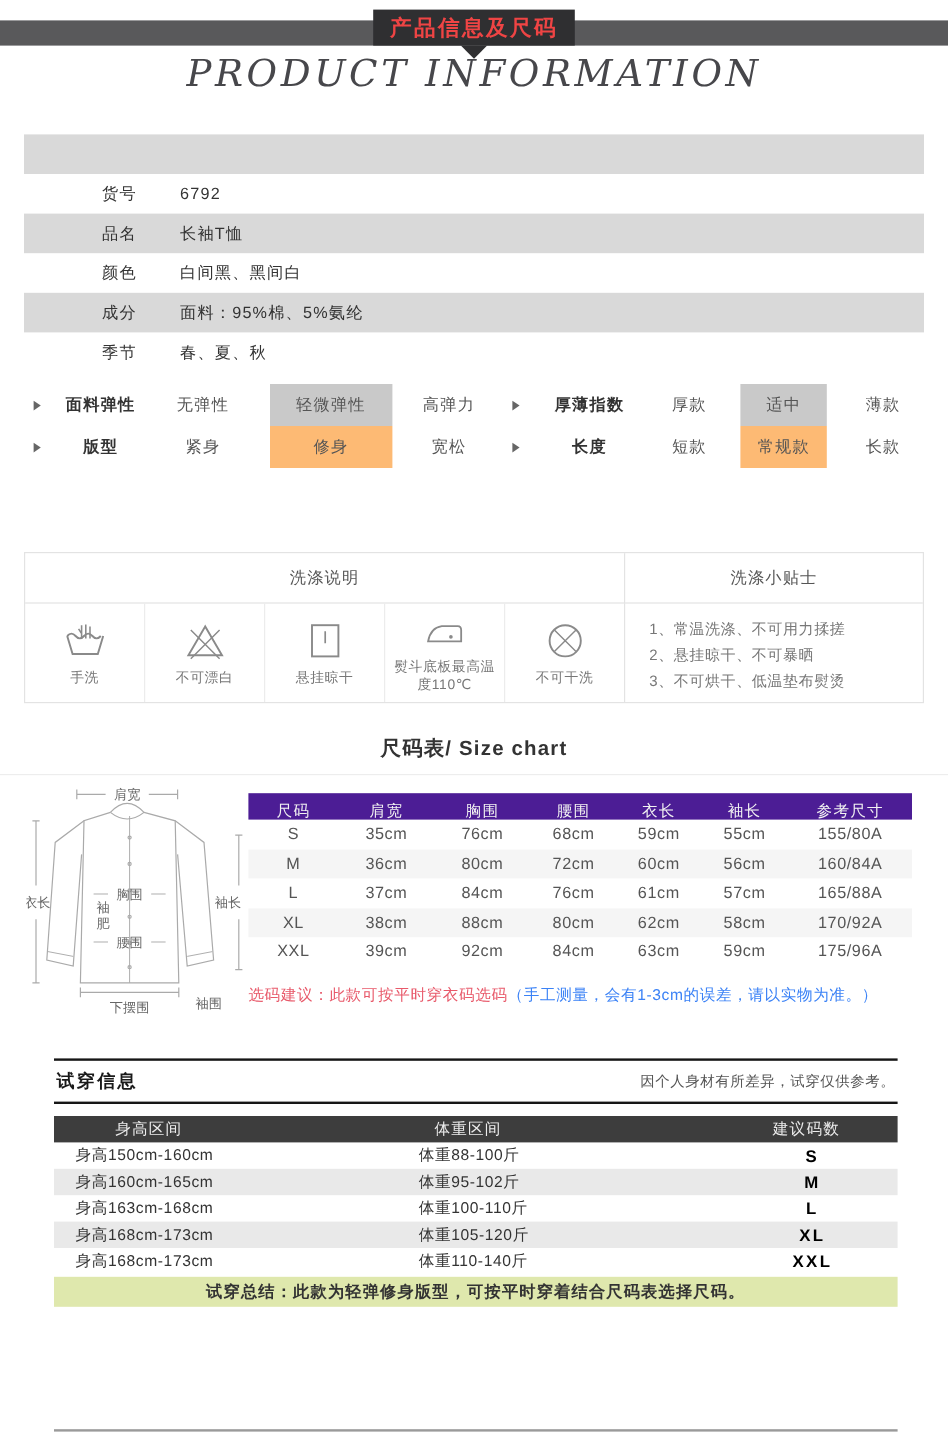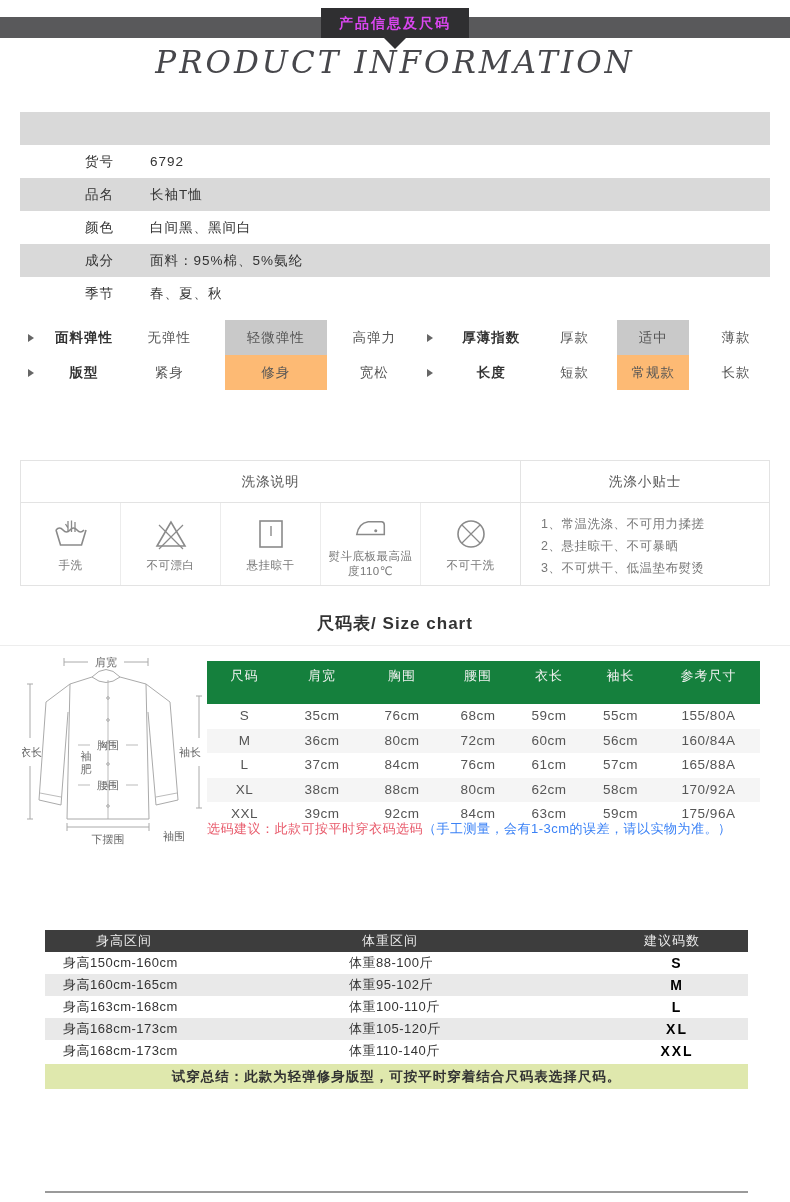--- a/index.html
+++ b/index.html
@@ -2,21 +2,21 @@
 <html><head>
 <meta charset="utf-8">
 <style>
   * { margin:0; padding:0; box-sizing:border-box; }
   body { background:#fff; font-family:"Liberation Sans","DejaVu Sans",sans-serif; }
   .page { position:relative; width:790px; height:1202px; margin:0 auto; background:#fff; overflow:hidden; }
 
   
   .topbar { position:absolute; top:17px; left:0; width:790px; height:21px; background:#59595b; }
   .banner-label { position:absolute; top:8px; left:50%; transform:translateX(-50%); min-width:148px; height:30px;
-    background:#2f2f31; color:#d946ef; font-size:14px; font-weight:bold; text-align:center; line-height:30px;
+    background:#2f2f31; color:#ef4444; font-size:18px; font-weight:bold; text-align:center; line-height:30px;
     letter-spacing:2px; padding:0 14px; }
   .banner-pointer { position:absolute; top:38px; left:50%; transform:translateX(-50%); width:0; height:0;
     border-left:11px solid transparent; border-right:11px solid transparent; border-top:11px solid #2f2f31; }
   .page-title { position:absolute; top:44px; left:0; width:790px; text-align:center;
     font-family:"DejaVu Serif","Liberation Serif",serif; font-style:italic; font-size:31px; color:#47474b; letter-spacing:3px; }
 
   
   .ptable { position:absolute; top:112px; left:20px; width:750px; }
   .prow { height:33px; line-height:33px; font-size:13.5px; color:#333; padding-left:65px; }
   .prow.grey { background:#d9d9d9; }
@@ -50,21 +50,21 @@
   .wicon { display:block; }
   .wlabel { margin-top:4px; font-size:11.5px; color:#777; text-align:center; line-height:15px; letter-spacing:0.5px; }
   .wtips { padding:10px 0 0 20px; font-size:12.5px; color:#777; line-height:22px; letter-spacing:0.5px; }
 
   
   .sc-title { position:absolute; top:612px; left:0; width:790px; text-align:center; font-size:17px; font-weight:bold; color:#333; letter-spacing:1px; }
   .sc-hr { position:absolute; top:645px; left:0; width:790px; border-top:1px solid #ededed; }
   .diagram { position:absolute; top:650px; left:22px; }
   .stable { position:absolute; top:661px; left:207px; width:553px; }
   .sgrid { display:grid; grid-template-columns:75px 80px 80px 72px 70px 73px 103px; text-align:center; }
-  .shead { background:#15803d; color:#f2f2f2; height:43px; line-height:29px; font-size:13px; letter-spacing:1px; }
+  .shead { background:#4c1d95; color:#f2f2f2; height:22px; line-height:29px; font-size:13px; letter-spacing:1px; }
   .srow { height:24.5px; line-height:24.5px; font-size:13.5px; color:#555; letter-spacing:0.5px; }
   .srow.alt { background:#f5f5f5; }
   .size-note { position:absolute; top:820px; left:207px; font-size:13px; letter-spacing:0.5px; }
   .size-note .red { color:#e8596a; }
   .size-note .grey { color:#3b82f6;margin-top:40px; }
 
   
   .fit-head { position:absolute; top:882px; left:45px; width:703px; height:38px;
     border-top:2px solid #161616; border-bottom:2px solid #161616;
     display:flex; justify-content:space-between; align-items:center; padding:0 2px; }
@@ -288,20 +288,24 @@
         <span>63cm</span>
         <span>59cm</span>
         <span>175/96A</span>
     </div>
   </div>
 
   <div class="size-note">
     <span class="red">选码建议：此款可按平时穿衣码选码</span><span class="grey">（手工测量，会有1-3cm的误差，请以实物为准。）</span>
   </div>
 
+  <div class="fit-head">
+    <span class="fit-title">试穿信息</span>
+    <span class="fit-note">因个人身材有所差异，试穿仅供参考。</span>
+  </div>
 
   <div class="ftable">
     <div class="fheader">
       <span class="hcell1">身高区间</span>
       <span class="hcell2">体重区间</span>
       <span class="hcell3">建议码数</span>
     </div>
     <div class="frow">
       <span class="fcell1">身高150cm-160cm</span>
       <span class="fcell2">体重88-100斤</span>

